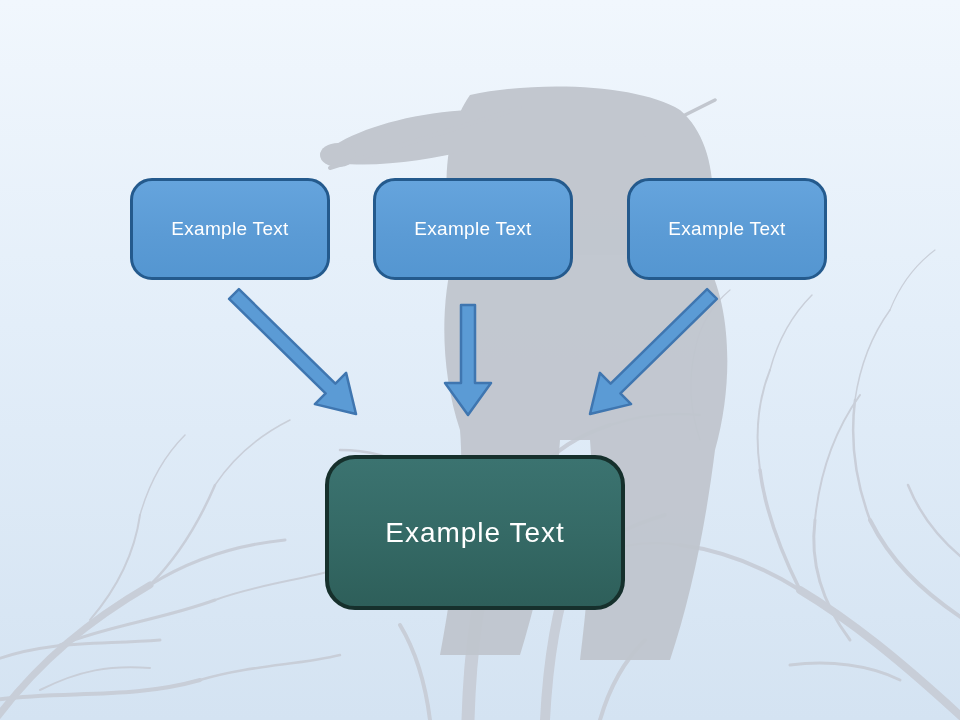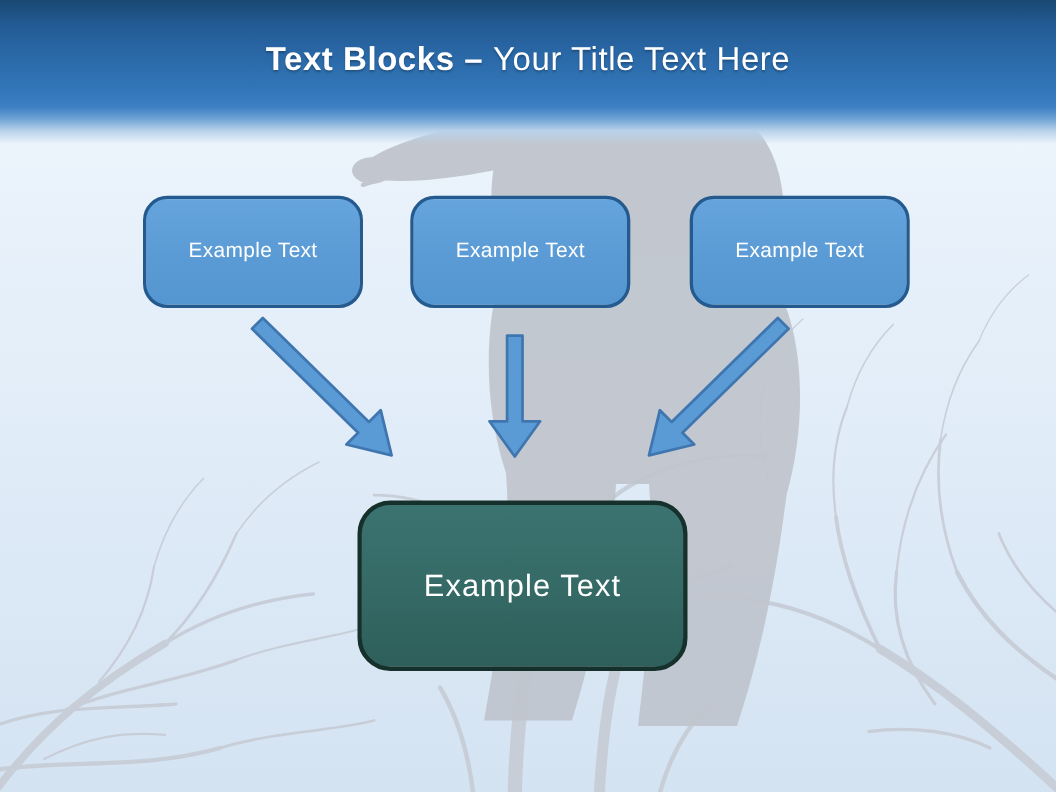--- a/index.html
+++ b/index.html
@@ -115,25 +115,20 @@
                C455,575 465,490 460,430 C440,370 440,300 455,250
                C440,190 445,130 470,95 Z"></path>
       <path d="M470,110 C420,112 370,125 340,142 C325,150 322,160 338,163
                C375,168 430,160 470,150 Z"></path>
       <ellipse cx="338" cy="155" rx="18" ry="12"></ellipse>
       <path d="M330,168 L520,108" stroke="#c0c5cd" stroke-width="4" fill="none" stroke-linecap="round"></path>
       <path d="M645,135 L715,100" stroke="#c0c5cd" stroke-width="3.5" fill="none" stroke-linecap="round"></path>
     </g>
   </svg>
 
-  <div class="header-band">
-    <div class="slide-title">
-      <span class="bold">Text Blocks –</span><span class="regular">Your Title Text Here</span>
-    </div>
-  </div>
 
   <div class="tbox tbox1">
     <span>Example Text</span>
   </div>
   <div class="tbox tbox2">
     <span>Example Text</span>
   </div>
   <div class="tbox tbox3">
     <span>Example Text</span>
   </div>

